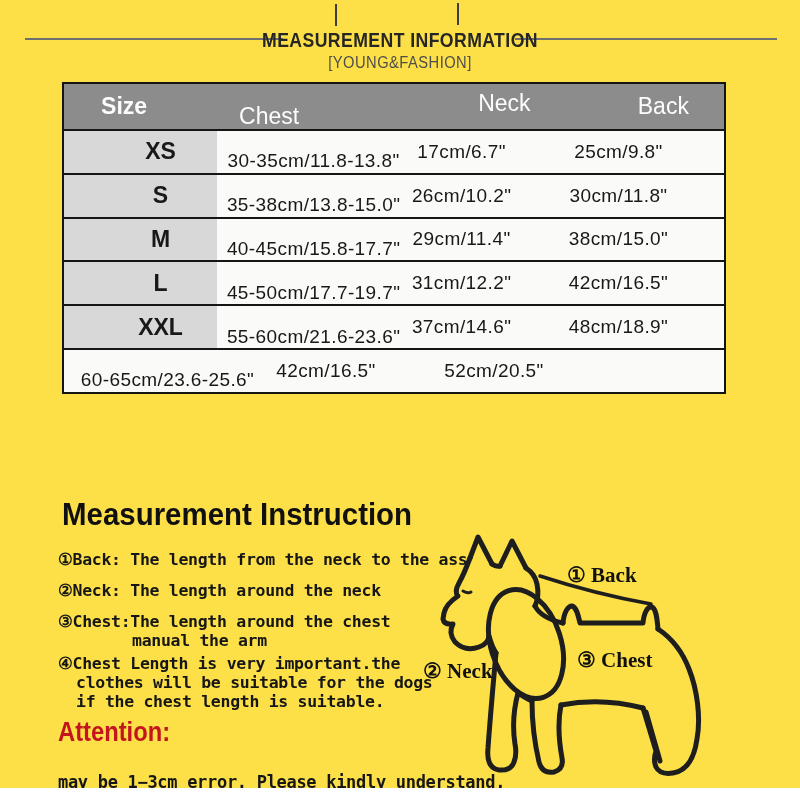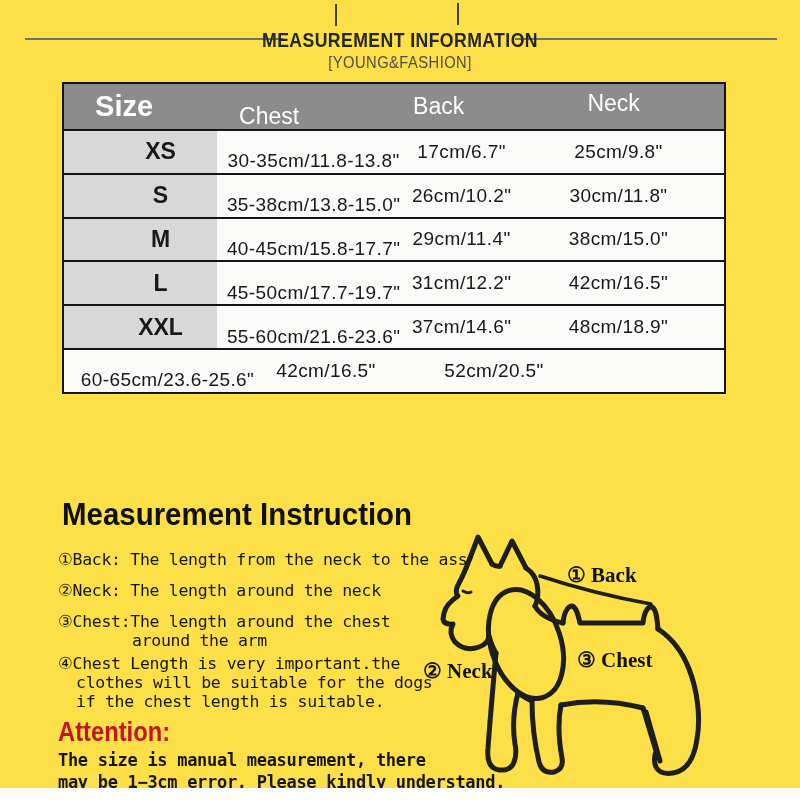--- a/index.html
+++ b/index.html
@@ -31,41 +31,41 @@
   }
   .thead{
     display:flex;height:45px;align-items:center;background:#8c8c8c;
     color:#fdfdfd;
   }
   .th{text-align:center;}
   .col-size{width:121px;}
   .col-chest{width:207px;margin-top:19px;}
   .col-back{width:110px;}
   .col-neck{width:226px;}
-  .th-size{font-size:29px;font-weight:bold;text-align:center;}
+  .th-size{font-size:23px;font-weight:bold;text-align:center;}
   .th-chest{font-size:23px;transform:translateX(-18px);}
   .th-back{font-size:23px;transform:translateX(-6px);}
   .th-neck{font-size:23px;transform:translate(2px,-3px);}
   .trow{
     display:flex;height:41.8px;border-top:2.5px solid #151515;
     align-items:stretch;
   }
   .td{display:flex;align-items:center;justify-content:center;
       font-size:19px;letter-spacing:.4px;color:#181818;}
   .td-size{background:#d8d8d8;font-size:23px;font-weight:bold;letter-spacing:0;padding-left:40px;}
   
   .instr-title{
     position:absolute;left:62px;top:496px;
     font-size:32px;font-weight:bold;color:#101010;
     transform:scaleX(.92);transform-origin:left center;white-space:nowrap;
   }
   .il{
     position:absolute;white-space:nowrap;
     font-family:"DejaVu Sans Mono","Liberation Mono",monospace;
-    font-weight:normal;font-size:16.5px;letter-spacing:-.3px;color:#161616;
+    font-weight:bold;font-size:16.5px;letter-spacing:-.3px;color:#161616;
   }
   .il0{left:58px;top:550px;}
   .il1{left:58px;top:581px;}
   .il2{left:58px;top:612px;}
   .il3{left:132px;top:631px;}
   .il4{left:58px;top:654px;}
   .il5{left:76px;top:673px;}
   .il6{left:76px;top:692px;}
   
   .attn-title{
@@ -97,22 +97,22 @@
   <div class="hr hr-left"></div>
   <div class="hr hr-right"></div>
 
   <div class="title">MEASUREMENT INFORMATION</div>
   <div class="subtitle">[YOUNG&amp;FASHION]</div>
 
   <div class="size-table">
     <div class="thead">
       <div class="th th-size col-size">Size</div>
       <div class="th th-chest col-chest">Chest</div>
+      <div class="th th-neck col-neck">Neck</div>
       <div class="th th-back col-back">Back</div>
-      <div class="th th-neck col-neck">Neck</div>
     </div>
 
     <div class="trow">
       <div class="td td-size col-size">XS</div>
       <div class="td col-chest">30-35cm/11.8-13.8"</div>
       <div class="td col-back">17cm/6.7"</div>
       <div class="td col-neck">25cm/9.8"</div>
     </div>
     <div class="trow">
       <div class="td td-size col-size">S</div>
@@ -142,21 +142,21 @@
       <div class="td col-chest">60-65cm/23.6-25.6"</div>
       <div class="td col-back">42cm/16.5"</div>
       <div class="td col-neck">52cm/20.5"</div>
     </div>
   </div>
 
   <div class="instr-title">Measurement Instruction</div>
   <div class="il il0">①Back: The length from the neck to the ass</div>
   <div class="il il1">②Neck: The length around the neck</div>
   <div class="il il2">③Chest:The length around the chest</div>
-  <div class="il il3">around the arm</div>
+  <div class="il il3">manual the arm</div>
   <div class="il il5">clothes will be suitable for the dogs</div>
   <div class="il il4">④Chest Length is very important.the</div>
   <div class="il il6">if the chest length is suitable.</div>
 
   <svg class="dog-svg" viewBox="0 0 330 280" xmlns="http://www.w3.org/2000/svg">
     <g fill="none" stroke="#1e1e1e" stroke-width="5" stroke-linecap="round" stroke-linejoin="round">
 
       <path d="M 55,38 L 63,17 L 77,44"></path>
       <path d="M 85,46 L 97,21 L 111,48"></path>
       <path d="M 77,44 Q 81,47 85,46"></path>
@@ -181,16 +181,15 @@
       <path d="M 146,185 Q 186,177 228,188"></path>
 
       <path d="M 125,56 Q 180,74 236,84" stroke-width="3.5"></path>
     </g>
     <text class="dog-label" x="152" y="62">① Back</text>
     <text class="dog-label" x="8" y="158">② Neck</text>
     <text class="dog-label" x="162" y="147">③ Chest</text>
   </svg>
 
   <div class="attn-title">Attention:</div>
-  <div class="al al0">The size is manual measurement, there</div>
   <div class="al al1">may be 1−3cm error. Please kindly understand.</div>
 
 </div>
 
 </body></html>

